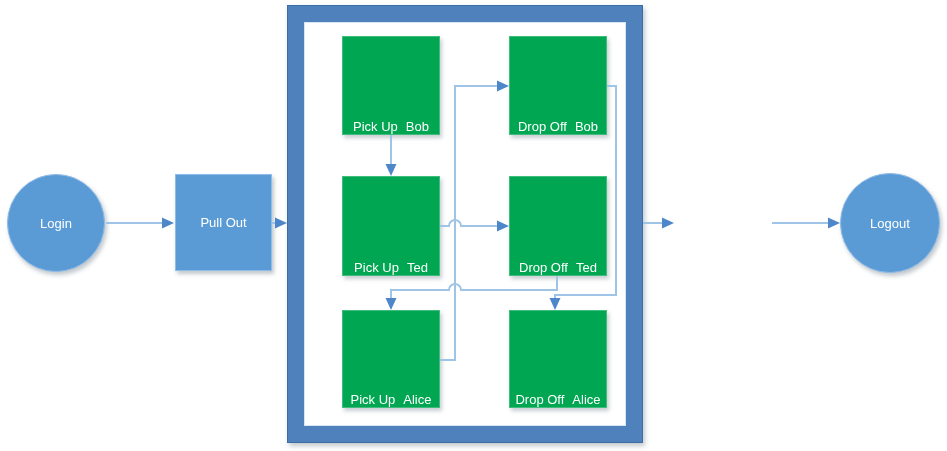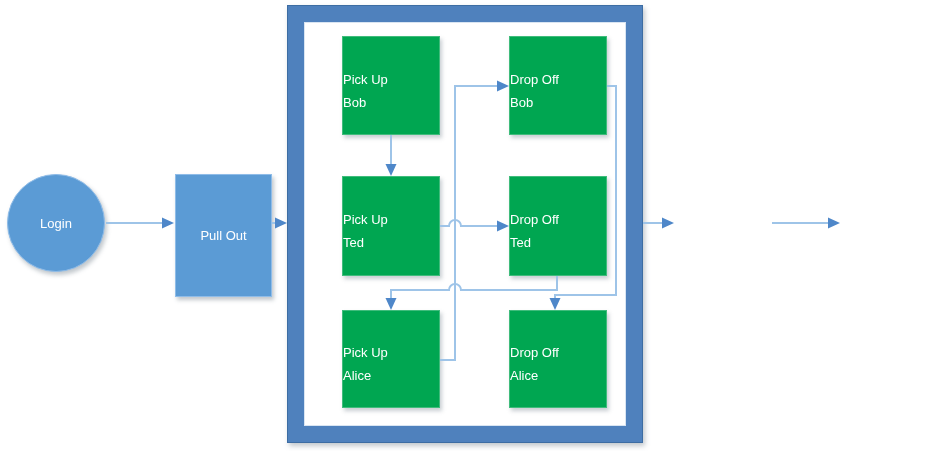--- a/index.html
+++ b/index.html
@@ -19,21 +19,21 @@
     position:absolute;left:287px;top:5px;width:356px;height:438px;
     background:#4F81BD;border:1px solid #3D6DA3;box-sizing:border-box;
     box-shadow:2px 3px 5px rgba(120,132,145,.45);
   }
   .frame-inner{
     position:absolute;left:16px;top:16px;right:16px;bottom:16px;
     background:#ffffff;border:1px solid #D9E5F2;box-sizing:border-box;
   }
   .task{
     position:absolute;background:#00A651;color:#ffffff;
-    display:flex;flex-direction:column;align-items:flex-start;justify-content:center;
+    display:flex;align-items:flex-end;justify-content:center;
     gap:8px;padding-top:10px;font-size:13px;box-sizing:border-box;
     border:1px solid rgba(255,255,255,.25);
     box-shadow:2px 3px 4px rgba(120,132,145,.4);
   }
   .task span{display:block;text-align:center;}
   #connector-layer{
     position:absolute;left:0;top:0;width:947px;height:451px;
     pointer-events:none;
   }
   .conn{fill:none;stroke:#9EC4E8;stroke-width:2px;}
@@ -45,25 +45,28 @@
 <div id="canvas">
 
   <div class="frame">
     <div class="frame-inner"></div>
   </div>
 
   <div class="node circle" style="left:7px;top:174px;width:98px;height:98px;">
     <span>Login</span>
   </div>
 
-  <div class="node" style="left:175px;top:174px;width:97px;height:123px;">
+  <div class="node" style="left:175px;top:174px;width:97px;height:97px;">
     <span>Pull Out</span>
   </div>
 
 
+  <div class="node circle" style="left:840px;top:173px;width:100px;height:100px;">
+    <span>Logout</span>
+  </div>
 
   <div class="task" style="left:342px;top:36px;width:98px;height:99px;">
     <span>Pick Up</span>
     <span>Bob</span>
   </div>
 
   <div class="task" style="left:509px;top:36px;width:98px;height:99px;">
     <span>Drop Off</span>
     <span>Bob</span>
   </div>

